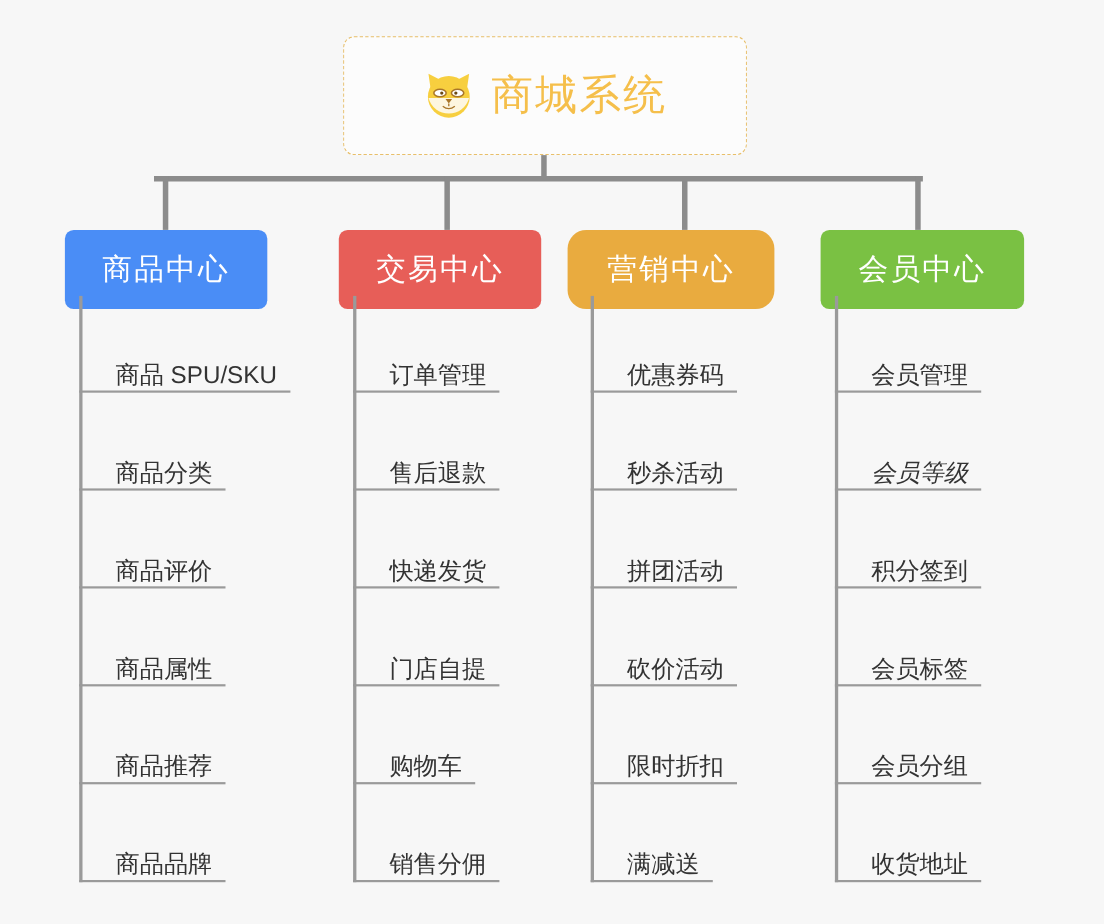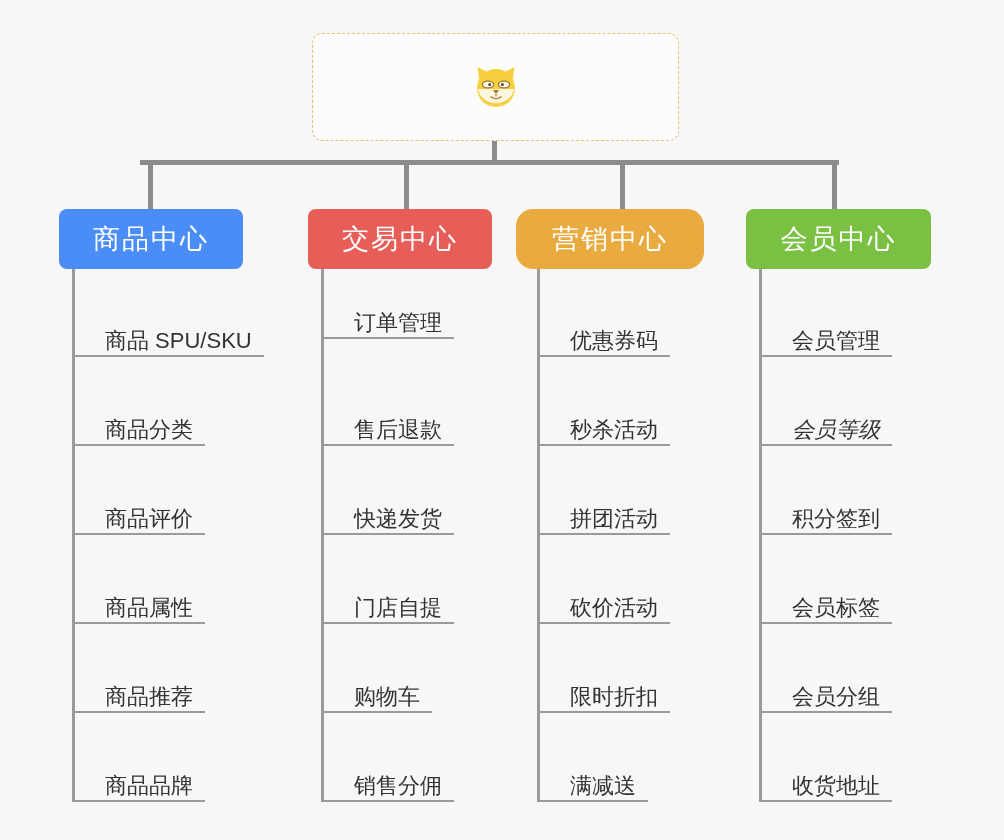--- a/index.html
+++ b/index.html
@@ -75,21 +75,21 @@
   }
   .conn-spine {    
     width: 3px;
     background: #9a9a9a;
   }
 
   
   .cat-box {
     position: absolute;
     top: 209px;
-    height: 60px;
+    height: 72px;
     border-radius: 8px;
     box-sizing: border-box;
     display: flex;
     align-items: center;
     justify-content: center;
   }
   .cat-label {
     font-size: 27px;
     color: #ffffff;
     letter-spacing: 2px;
@@ -137,20 +137,21 @@
 
         <circle cx="16.6" cy="20.6" r="1.5" fill="#6b4a15"></circle>
         <circle cx="29.4" cy="20.6" r="1.5" fill="#6b4a15"></circle>
 
         <path d="M20 26 L26 26 L23 30 Z" fill="#a9762a"></path>
 
         <path d="M23 30 L23 32.5" stroke="#a9762a" stroke-width="1.2" fill="none"></path>
         <path d="M17.5 32.5 Q23 37 28.5 32.5" stroke="#a9762a" stroke-width="1.2" fill="none"></path>
       </svg>
     </span>
+    <span class="root-title">商城系统</span>
   </div>
 
   <div class="conn conn-v-root"></div>
   <div class="conn conn-bus"></div>
 
   <div id="branches-layer">
       <div class="conn conn-drop" style="left: 148px;"></div>
       <div class="cat-box" style="left: 59px; width: 184px; background: rgb(74, 141, 246);">
         <span class="cat-label">商品中心</span>
       </div>
@@ -171,21 +172,21 @@
         <span class="leaf-label">商品推荐</span>
       </div>
       <div class="leaf" style="left: 72px; top: 756px;">
         <span class="leaf-label">商品品牌</span>
       </div>
       <div class="conn conn-drop" style="left: 404px;"></div>
       <div class="cat-box" style="left: 308px; width: 184px; background: rgb(231, 94, 88);">
         <span class="cat-label">交易中心</span>
       </div>
       <div class="conn conn-spine" style="left: 321px; position: absolute; top: 269px; height: 533px;"></div>
-      <div class="leaf" style="left: 321px; top: 293px;">
+      <div class="leaf" style="left: 321px; top: 311px;">
         <span class="leaf-label">订单管理</span>
       </div>
       <div class="leaf" style="left: 321px; top: 400px;">
         <span class="leaf-label">售后退款</span>
       </div>
       <div class="leaf" style="left: 321px; top: 489px;">
         <span class="leaf-label">快递发货</span>
       </div>
       <div class="leaf" style="left: 321px; top: 578px;">
         <span class="leaf-label">门店自提</span>

